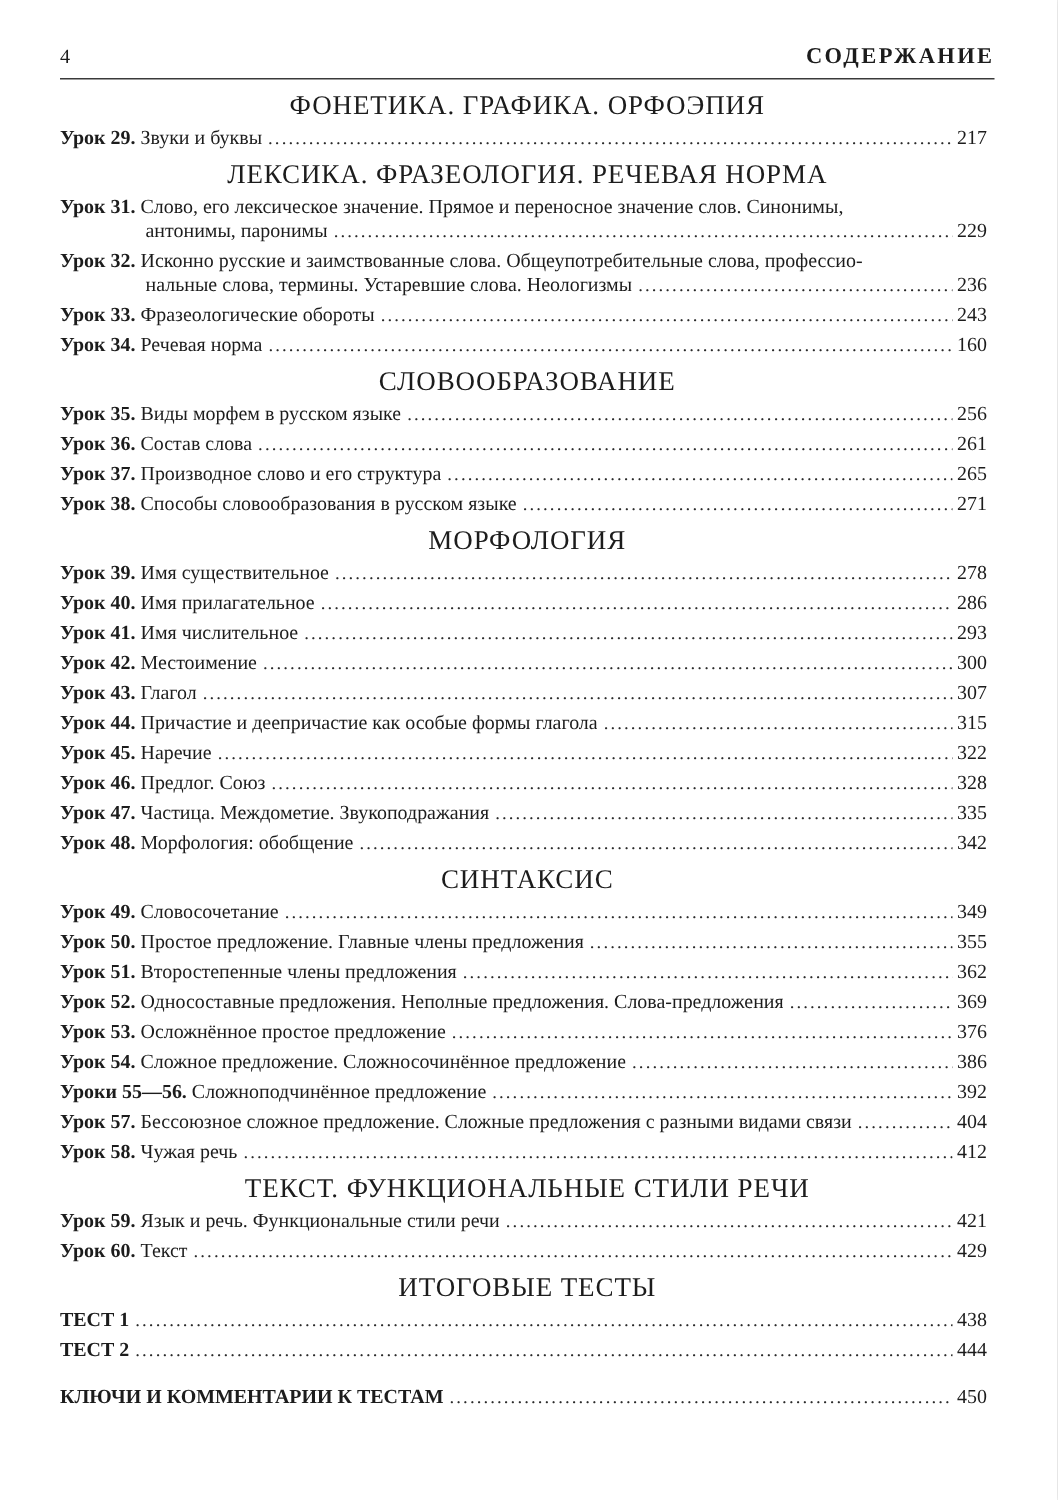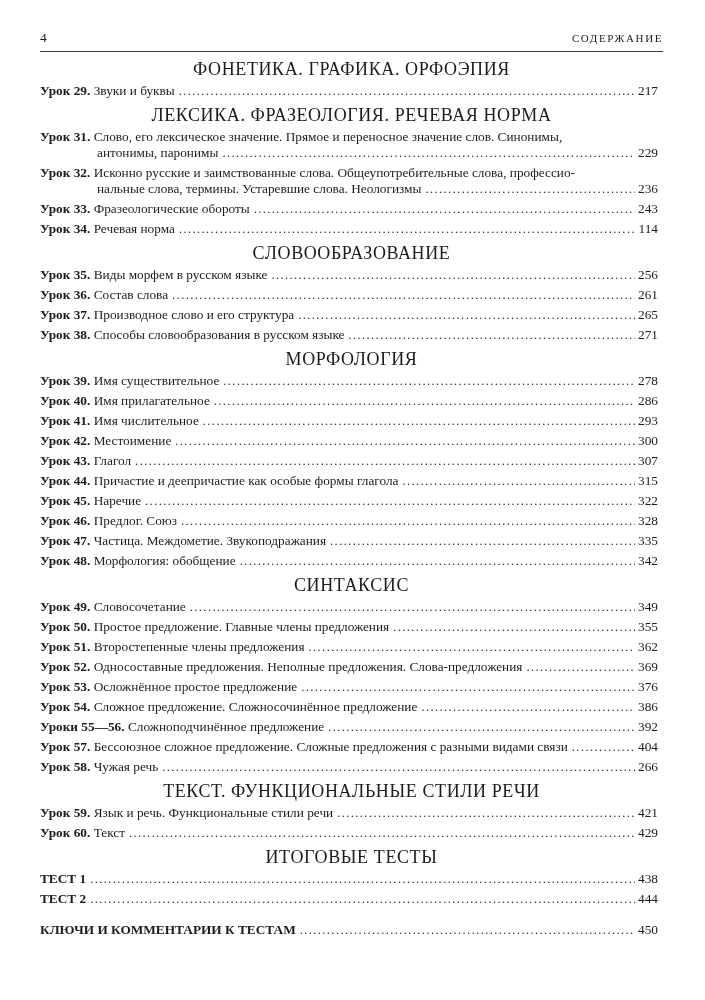--- a/index.html
+++ b/index.html
@@ -17,22 +17,22 @@
     box-shadow: 0 0 4px rgba(0,0,0,.25);
   }
   .page-header {
     display: flex;
     justify-content: space-between;
     align-items: baseline;
     padding-bottom: 5px;
   }
   .page-num { font-size: 13.5px; }
   .running-title {
-    font-size: 11px;
-    font-weight: normal;
+    font-size: 15px;
+    font-weight: bold;
     letter-spacing: 1.6px;
   }
   .header-rule {
     border: 0;
     border-top: 1.2px solid #3a3a3a;
     margin: 0 0 8px 0;
   }
   .sec-heading {
     text-align: center;
     font-size: 18px;
@@ -116,21 +116,21 @@
             <span class="title">&nbsp;Фразеологические обороты</span>
             <span class="dots"></span>
             <span class="page-ref">243</span>
           </div>
         </div>
         <div class="entry">
           <div class="entry-last">
             <span class="label">Урок 34.</span>
             <span class="title">&nbsp;Речевая норма</span>
             <span class="dots"></span>
-            <span class="page-ref">114</span>
+            <span class="page-ref">160</span>
           </div>
         </div>
       </section>
       <section class="toc-section">
         <div class="sec-heading">СЛОВООБРАЗОВАНИЕ</div>
         <div class="entry">
           <div class="entry-last">
             <span class="label">Урок 35.</span>
             <span class="title">&nbsp;Виды морфем в русском языке</span>
             <span class="dots"></span>
@@ -309,21 +309,21 @@
             <span class="title">&nbsp;Бессоюзное сложное предложение. Сложные предложения с разными видами связи</span>
             <span class="dots"></span>
             <span class="page-ref">404</span>
           </div>
         </div>
         <div class="entry">
           <div class="entry-last">
             <span class="label">Урок 58.</span>
             <span class="title">&nbsp;Чужая речь</span>
             <span class="dots"></span>
-            <span class="page-ref">266</span>
+            <span class="page-ref">412</span>
           </div>
         </div>
       </section>
       <section class="toc-section">
         <div class="sec-heading">ТЕКСТ. ФУНКЦИОНАЛЬНЫЕ СТИЛИ РЕЧИ</div>
         <div class="entry">
           <div class="entry-last">
             <span class="label">Урок 59.</span>
             <span class="title">&nbsp;Язык и речь. Функциональные стили речи</span>
             <span class="dots"></span>

